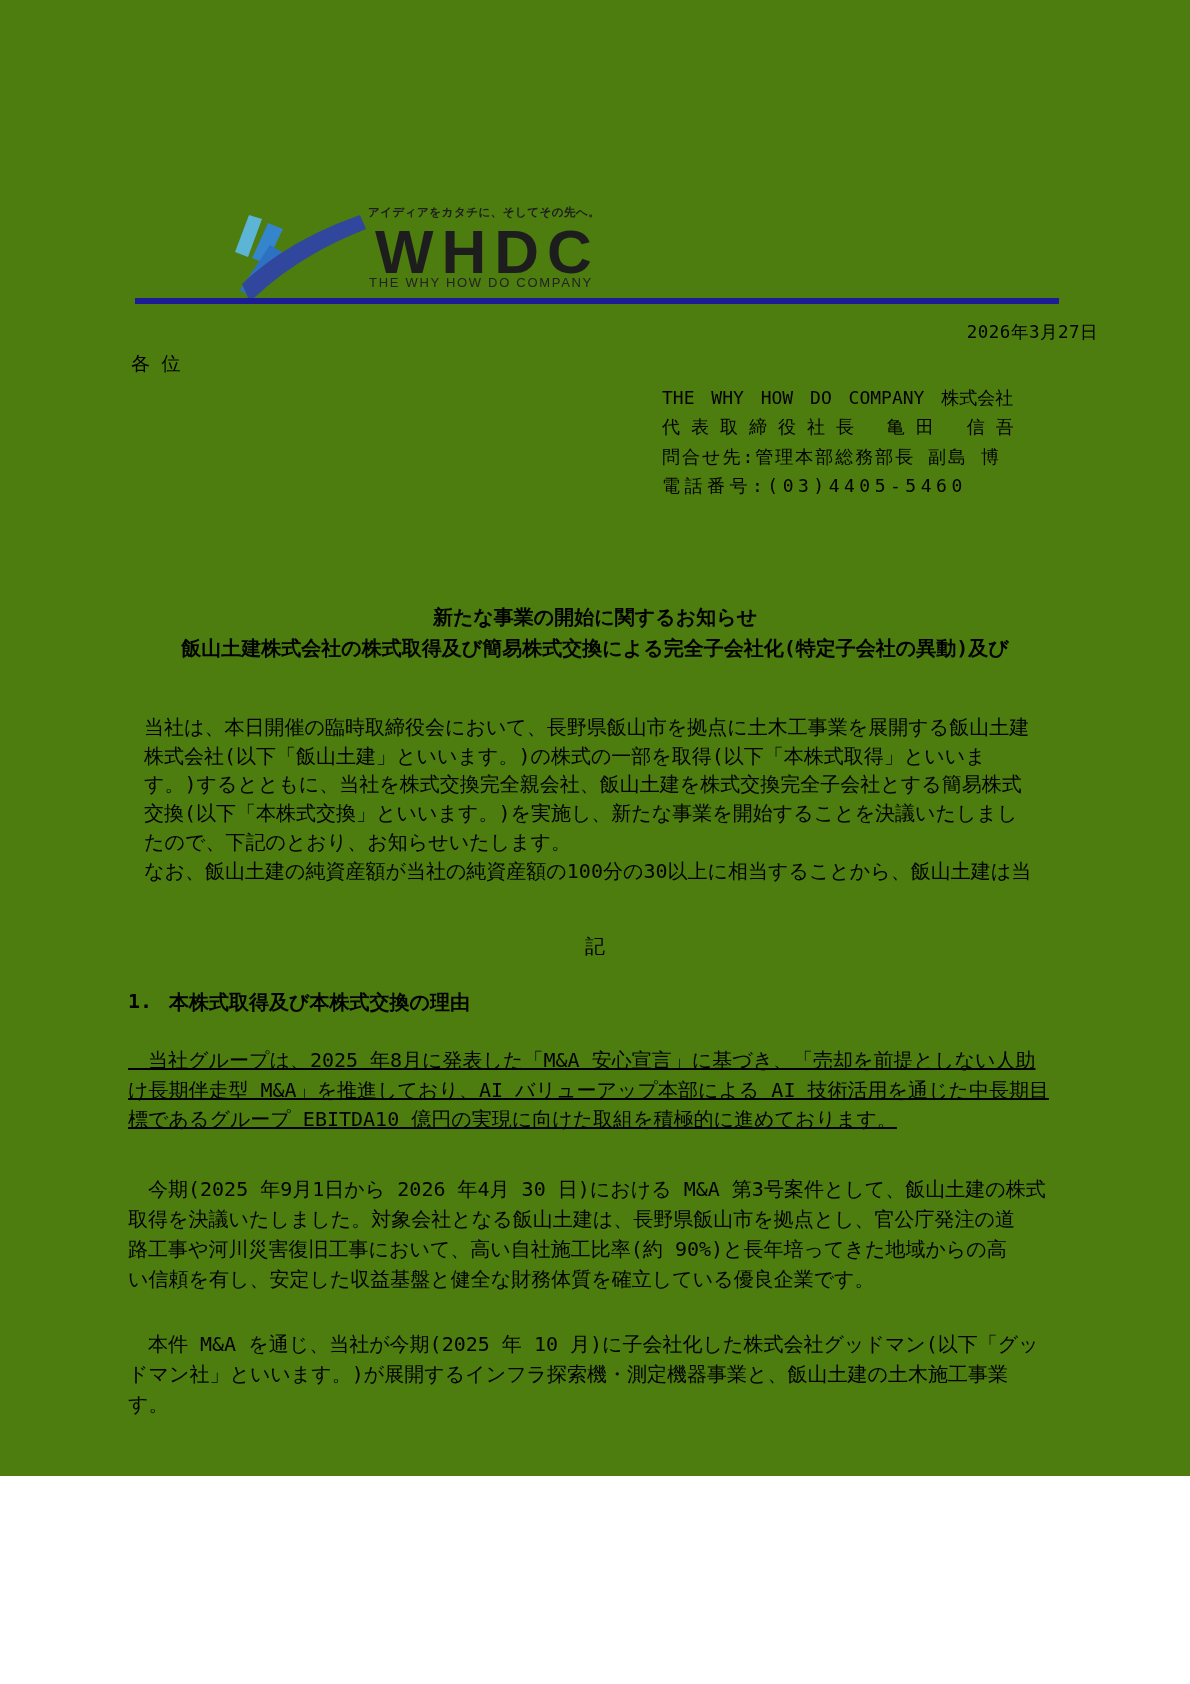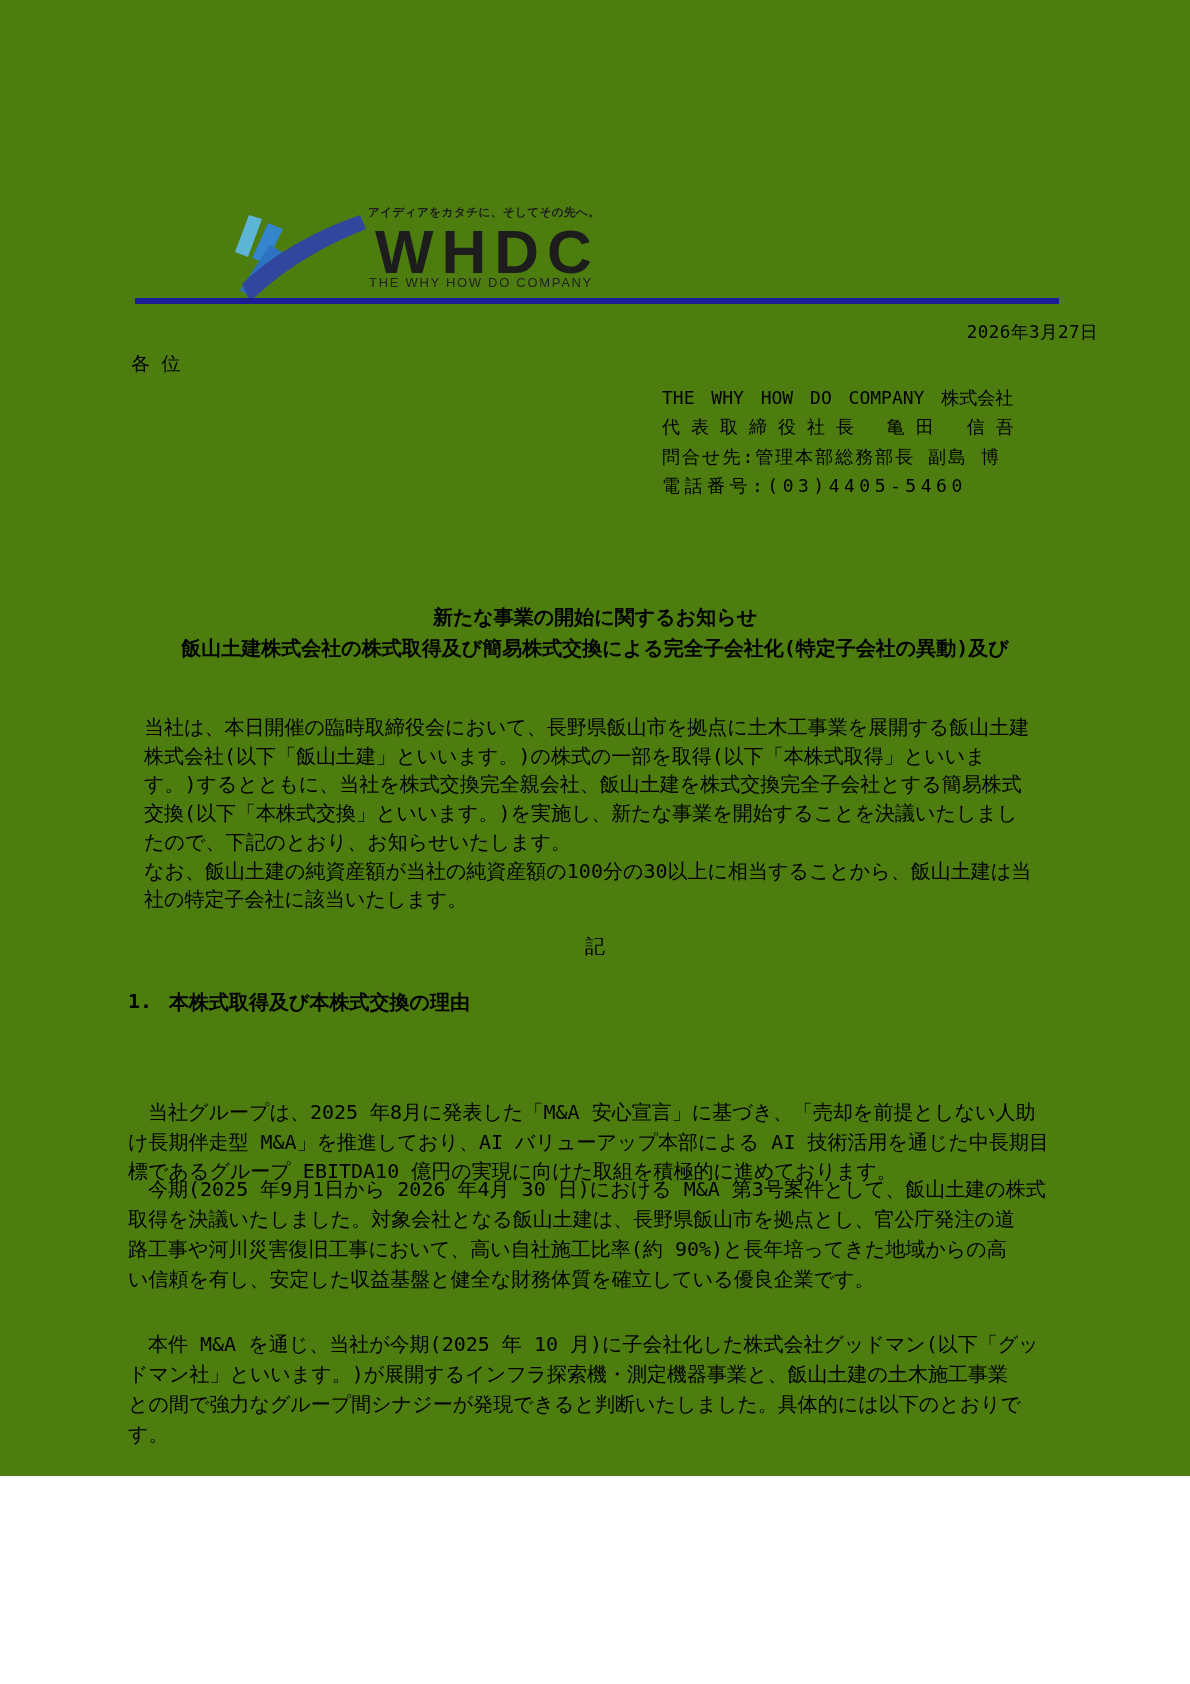--- a/index.html
+++ b/index.html
@@ -46,21 +46,21 @@
   
   .doc-title{left:130px;top:602px;width:930px;text-align:center;font-size:20px;line-height:30.5px;font-weight:bold;}
   .doc-title .line{white-space:pre;}
 
   
   .para{left:128px;font-size:20px;}
   .p-intro{top:713px;line-height:28.7px;margin-left:16px;}
   .ki{left:130px;top:933px;width:930px;text-align:center;font-size:20px;}
   .section-heading{left:128px;top:989px;font-size:20px;font-weight:bold;display:flex;}
   .section-heading .num{margin-right:17px;}
-  .p1{top:1098px;line-height:29.5px;}
+  .p1{top:1046px;line-height:29.5px;text-decoration:underline;}
   .p2{top:1174px;line-height:30px;}
   .p3{top:1329px;line-height:30px;}
   .item1{left:150px;top:1474px;font-size:20px;white-space:pre;}
 </style>
 </head>
 <body>
 
 <div class="page">
 
   <div class="abs logo-mark">
@@ -96,21 +96,20 @@
       <div class="line">飯山土建株式会社の株式取得及び簡易株式交換による完全子会社化(特定子会社の異動)及び</div>
     </div>
 
   <div class="abs para p-intro">
       <div class="line">当社は、本日開催の臨時取締役会において、長野県飯山市を拠点に土木工事業を展開する飯山土建</div>
       <div class="line">株式会社(以下「飯山土建」といいます。)の株式の一部を取得(以下「本株式取得」といいま</div>
       <div class="line">す。)するとともに、当社を株式交換完全親会社、飯山土建を株式交換完全子会社とする簡易株式</div>
       <div class="line">交換(以下「本株式交換」といいます。)を実施し、新たな事業を開始することを決議いたしまし</div>
       <div class="line">たので、下記のとおり、お知らせいたします。</div>
       <div class="line">なお、飯山土建の純資産額が当社の純資産額の100分の30以上に相当することから、飯山土建は当</div>
-      <div class="line">社の特定子会社に該当いたします。</div>
     </div>
 
   <div class="abs ki">記</div>
 
   <div class="abs section-heading">
     <span class="num">1.</span>
     <span>本株式取得及び本株式交換の理由</span>
   </div>
 
   <div class="abs para p1">
@@ -122,19 +121,18 @@
   <div class="abs para p2">
       <div class="line">　今期(2025 年9月1日から 2026 年4月 30 日)における M&amp;A 第3号案件として、飯山土建の株式</div>
       <div class="line">取得を決議いたしました。対象会社となる飯山土建は、長野県飯山市を拠点とし、官公庁発注の道</div>
       <div class="line">路工事や河川災害復旧工事において、高い自社施工比率(約 90%)と長年培ってきた地域からの高</div>
       <div class="line">い信頼を有し、安定した収益基盤と健全な財務体質を確立している優良企業です。</div>
     </div>
 
   <div class="abs para p3">
       <div class="line">　本件 M&amp;A を通じ、当社が今期(2025 年 10 月)に子会社化した株式会社グッドマン(以下「グッ</div>
       <div class="line">ドマン社」といいます。)が展開するインフラ探索機・測定機器事業と、飯山土建の土木施工事業</div>
-      <div class="line">との間で強力なグループ間シナジーが発現できると判断いたしました。具体的には以下のとおりで</div>
       <div class="line">す。</div>
     </div>
 
   <div class="abs item1">① グループ内シナジーによる飯山土建の作業効率向上と元請け比率の拡大</div>
 
 </div>
 
 </body></html>

